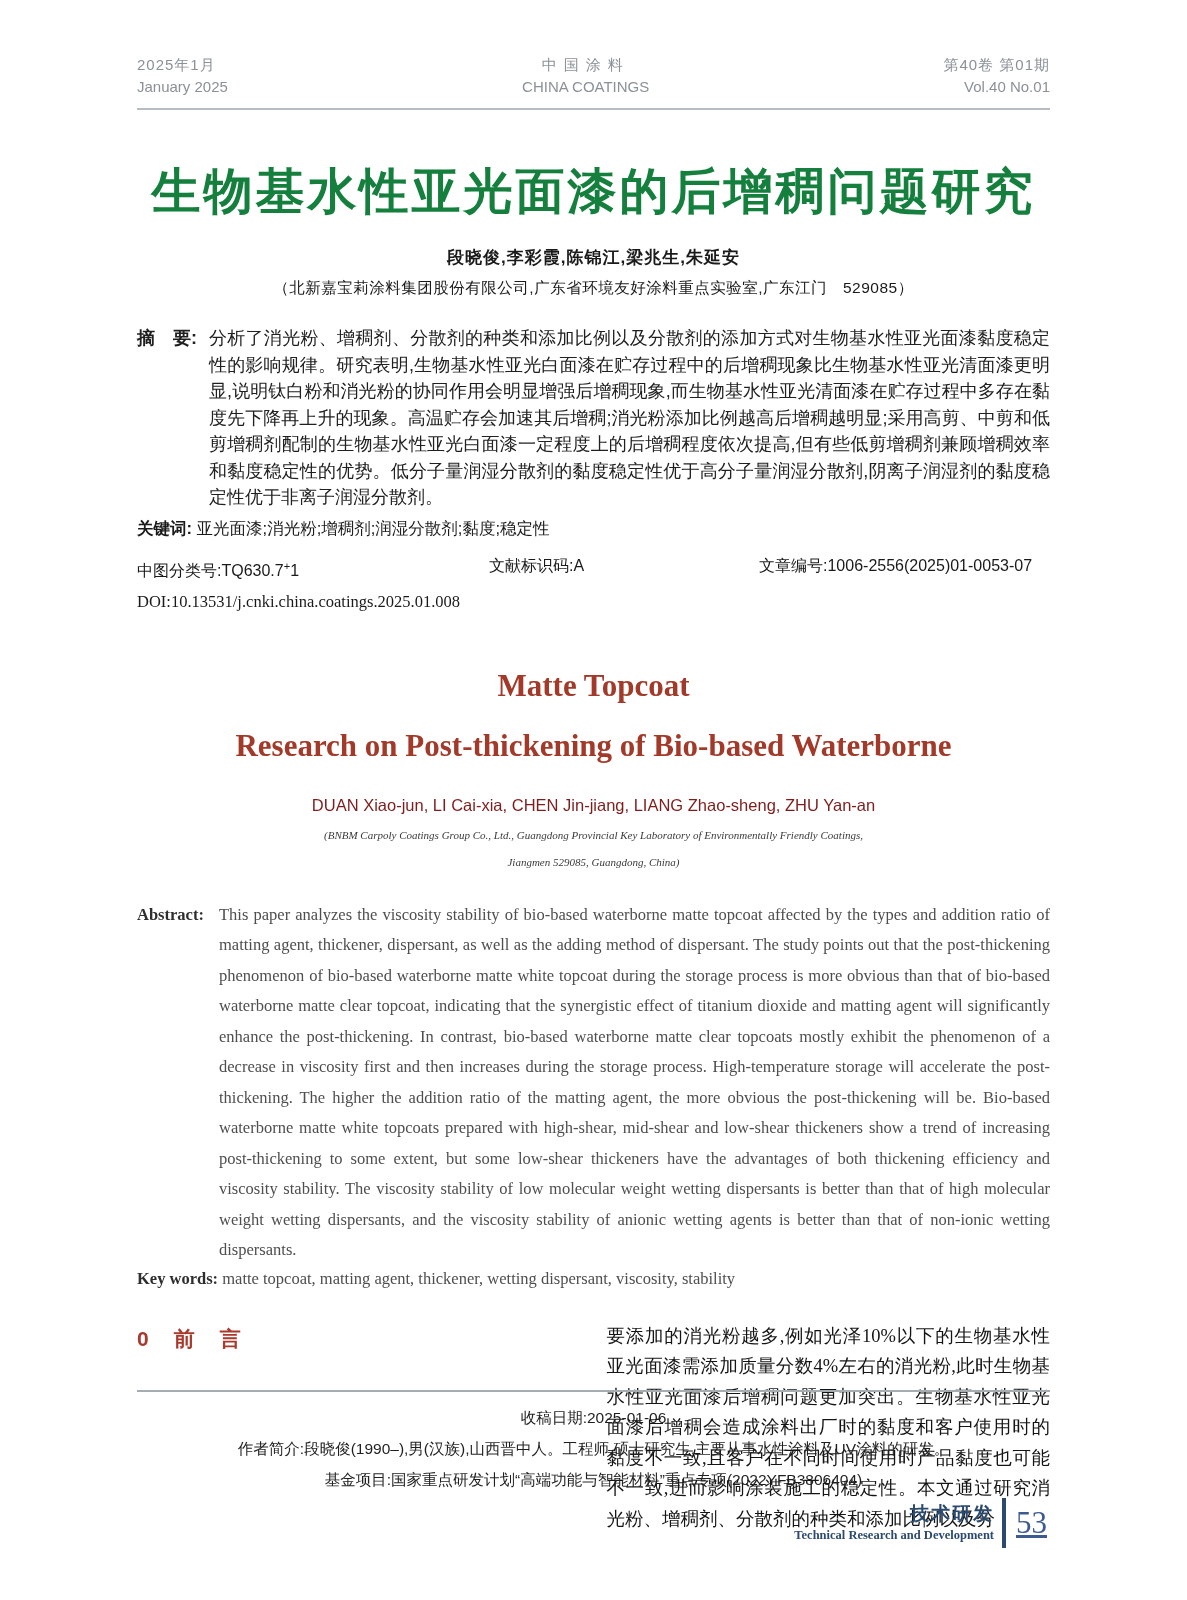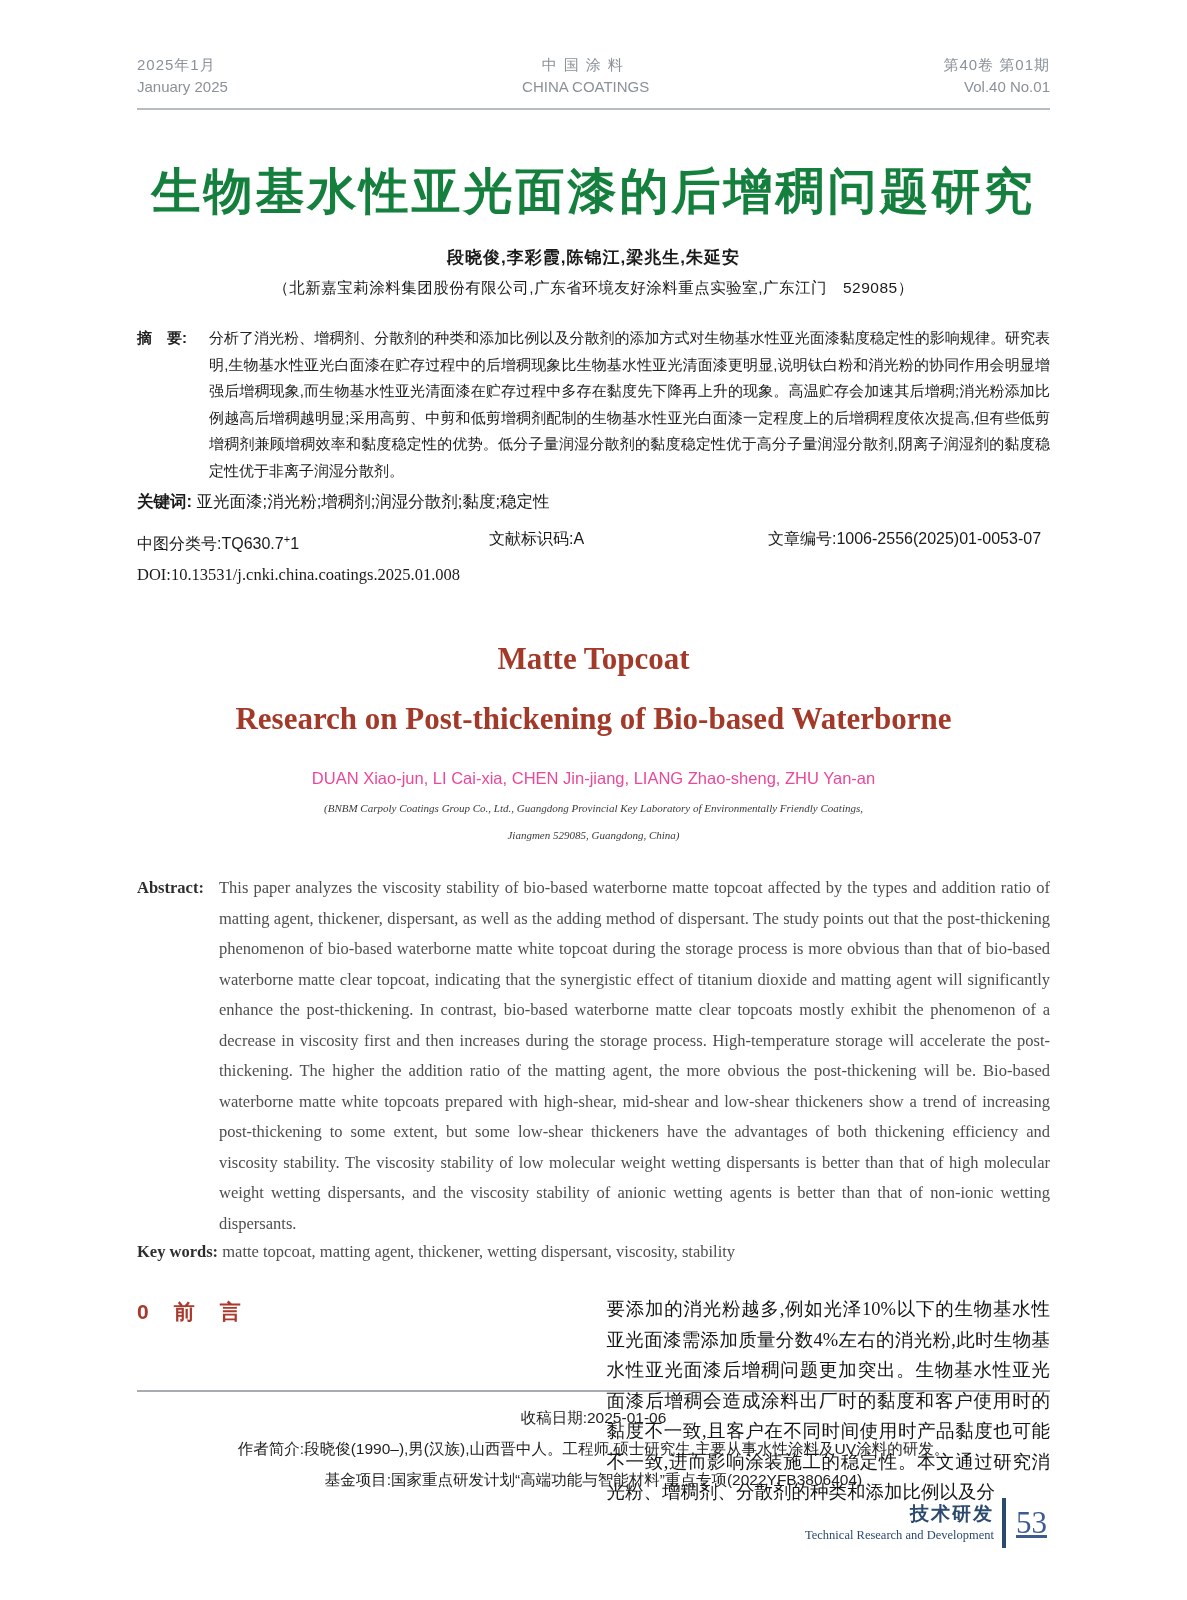--- a/index.html
+++ b/index.html
@@ -56,63 +56,63 @@
     font-size: 15.5px;
     letter-spacing: 0.5px;
   }
 
   
   .hang { position: relative; text-align: justify; }
   .hang .hang-label { position: absolute; left: 0; top: 0; white-space: nowrap; }
   .abstract-cn {
     margin-top: 26px;
     padding-left: 72px;
-    font-size: 15px;
+    font-size: 18px;
     line-height: 26.5px;
     color: #202020;
   }
   .abstract-cn .hang-label { font-weight: 700; }
   .keywords-cn {
     margin-top: 4px;
     font-size: 16.5px;
     line-height: 26px;
   }
   .keywords-cn .kw-label { font-weight: 700; }
 
   
   .meta-row {
     margin-top: 13px;
     display: flex;
     font-size: 16px;
     line-height: 24px;
   }
   .meta-row .m1 { width: 352px; }
   .meta-row .m2 { width: 270px; }
-  .meta-row .m3 { flex: 1; text-align: center; }
+  .meta-row .m3 { flex: 1; }
   .meta-row sup { font-size: 11px; }
   .doi-line {
     margin-top: 9px;
     font-family: "Liberation Serif", serif;
     font-size: 16.5px;
   }
 
   
   .title-en {
     margin-top: 44px;
     text-align: center;
     color: #a33a29;
     font-family: "Liberation Serif", serif;
     font-weight: 700;
     font-size: 31px;
     line-height: 60px;
   }
   .authors-en {
     margin-top: 20px;
     text-align: center;
-    color: #ec4899;
+    color: #7f1d1d;
     font-size: 16.5px;
   }
   .affil-en {
     margin-top: 7px;
     text-align: center;
     font-family: "Liberation Serif", serif;
     font-style: italic;
     font-size: 11px;
     line-height: 27px;
     color: #3a3a3a;
@@ -175,21 +175,21 @@
   
   .page-footer {
     position: absolute;
     right: 140px;
     top: 1498px;
     display: flex;
     align-items: center;
   }
   .pf-text { text-align: right; color: #2c4a6e; }
   .pf-cn { font-weight: 700; font-size: 19px; letter-spacing: 2px; line-height: 24px; }
-  .pf-en { font-family: "Liberation Serif", serif; font-weight: 400; font-size: 12.5px; line-height: 18px; }
+  .pf-en { font-family: "Liberation Serif", serif; font-weight: 700; font-size: 12.5px; line-height: 18px; }
   .pf-bar { width: 4px; height: 50px; background: #2c4a6e; margin: 0 10px 0 8px; }
   .pf-num { font-family: "Liberation Serif", serif; font-size: 31px; color: #3d5b90; text-decoration: underline; }
 </style>
 </head>
 <body>
 
 <div class="page">
   <div class="content">
 
     <div class="masthead">

